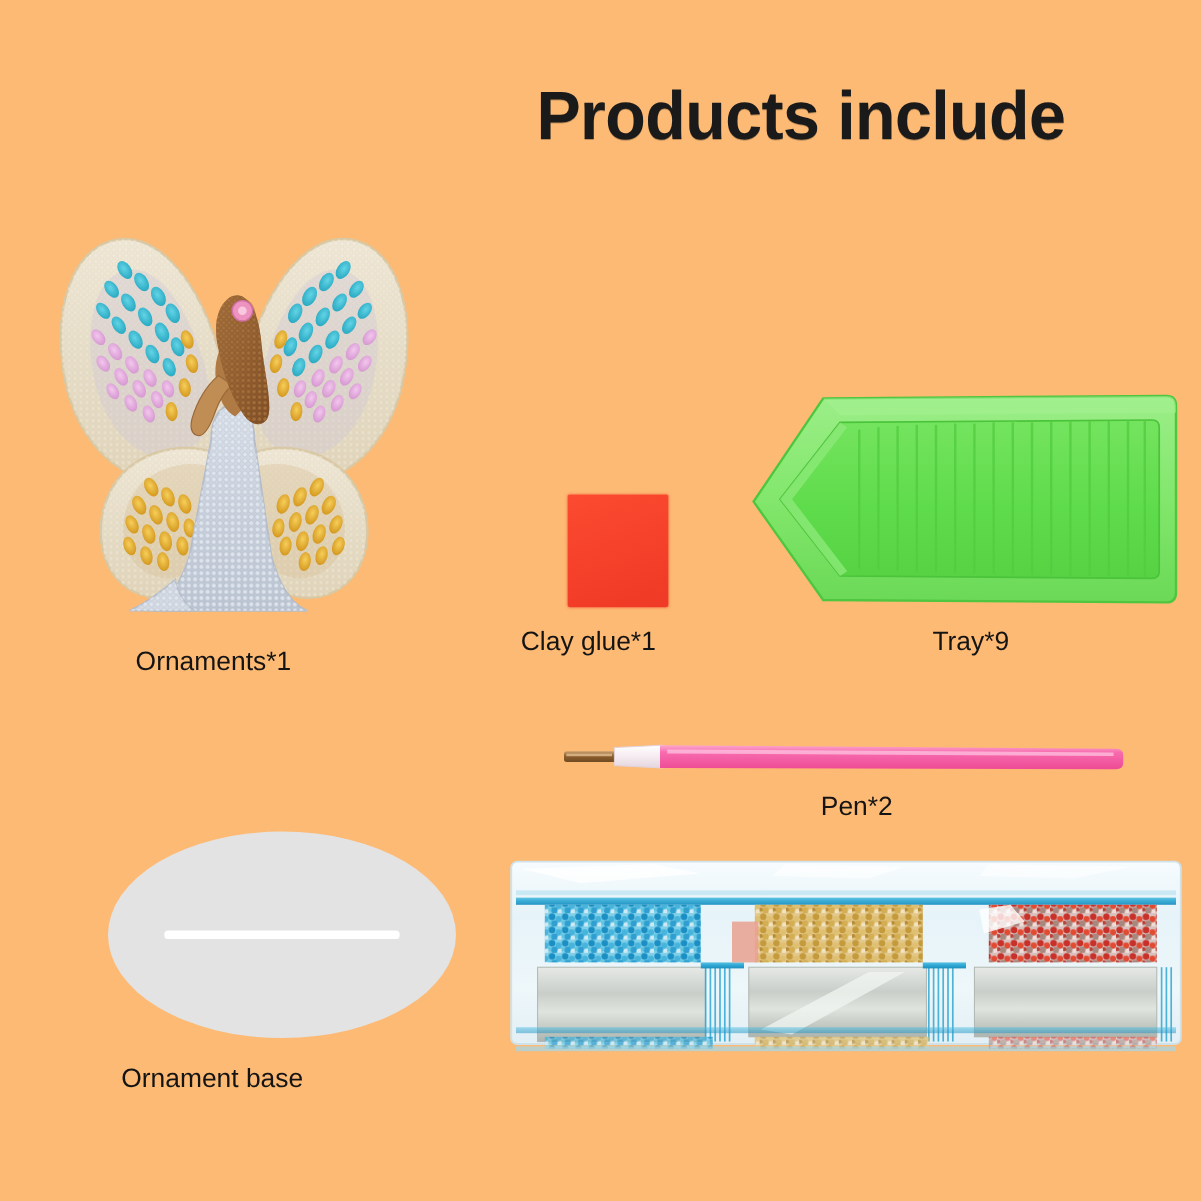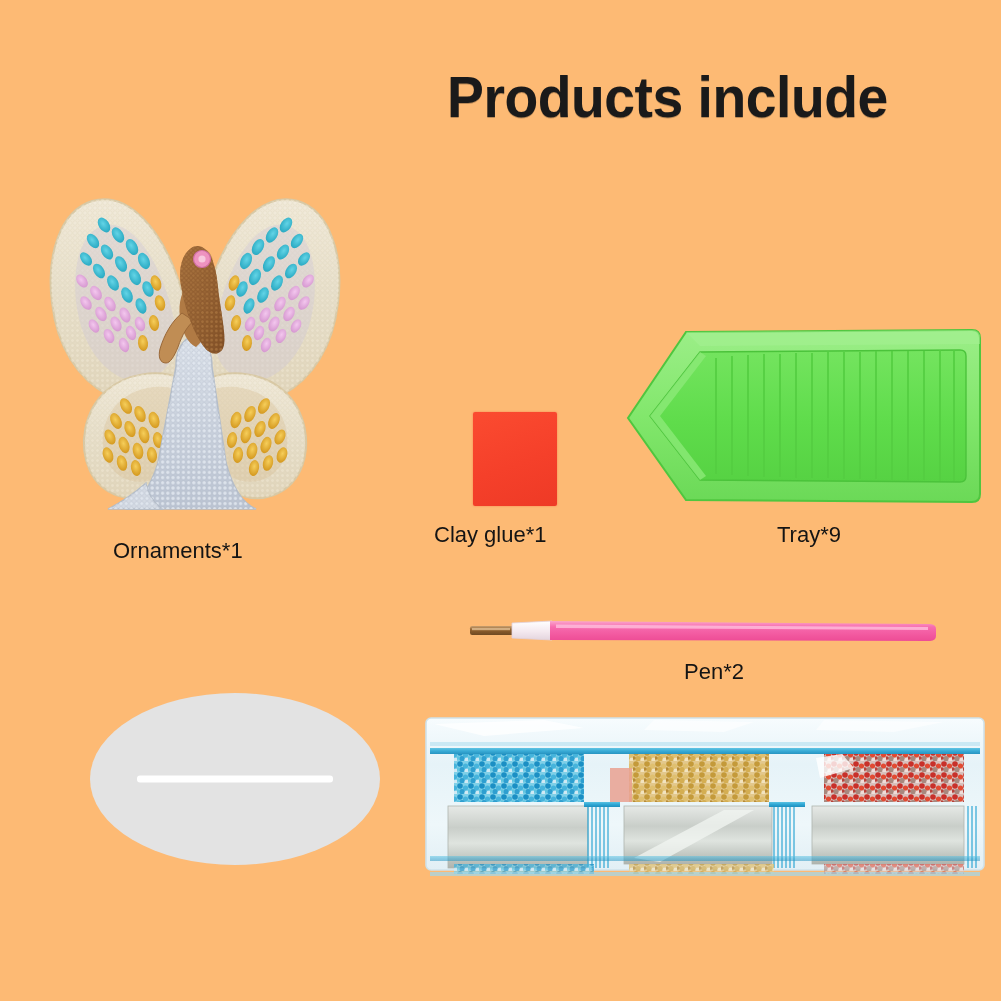--- a/index.html
+++ b/index.html
@@ -335,20 +335,21 @@
       <path d="M84 9 L464 12 Q470 12.5 470 17 L470 24 Q470 28.5 464 29 L84 28 Z" fill="url(#barrelG)"></path>
 
       <path d="M90 12.5 L462 15 L462 18 L90 16 Z" fill="#FFC4E0" opacity="0.75"></path>
     </svg>
   </div>
   <div class="cap" style="left:684px;top:659px;">Pen*2</div>
 
   <div class="base">
     <div class="slot"></div>
   </div>
+  <div class="cap" style="left:101px;top:886px;">Ornament base</div>
 
   <div class="bag">
     <svg viewBox="0 0 562 176" xmlns="http://www.w3.org/2000/svg">
       <defs>
         <linearGradient id="plasticG" x1="0" y1="0" x2="0" y2="1">
           <stop offset="0%" stop-color="#F7FCFE"></stop>
           <stop offset="30%" stop-color="#E6F3F8"></stop>
           <stop offset="70%" stop-color="#EEF7FA"></stop>
           <stop offset="100%" stop-color="#E2EFF5"></stop>
         </linearGradient>

